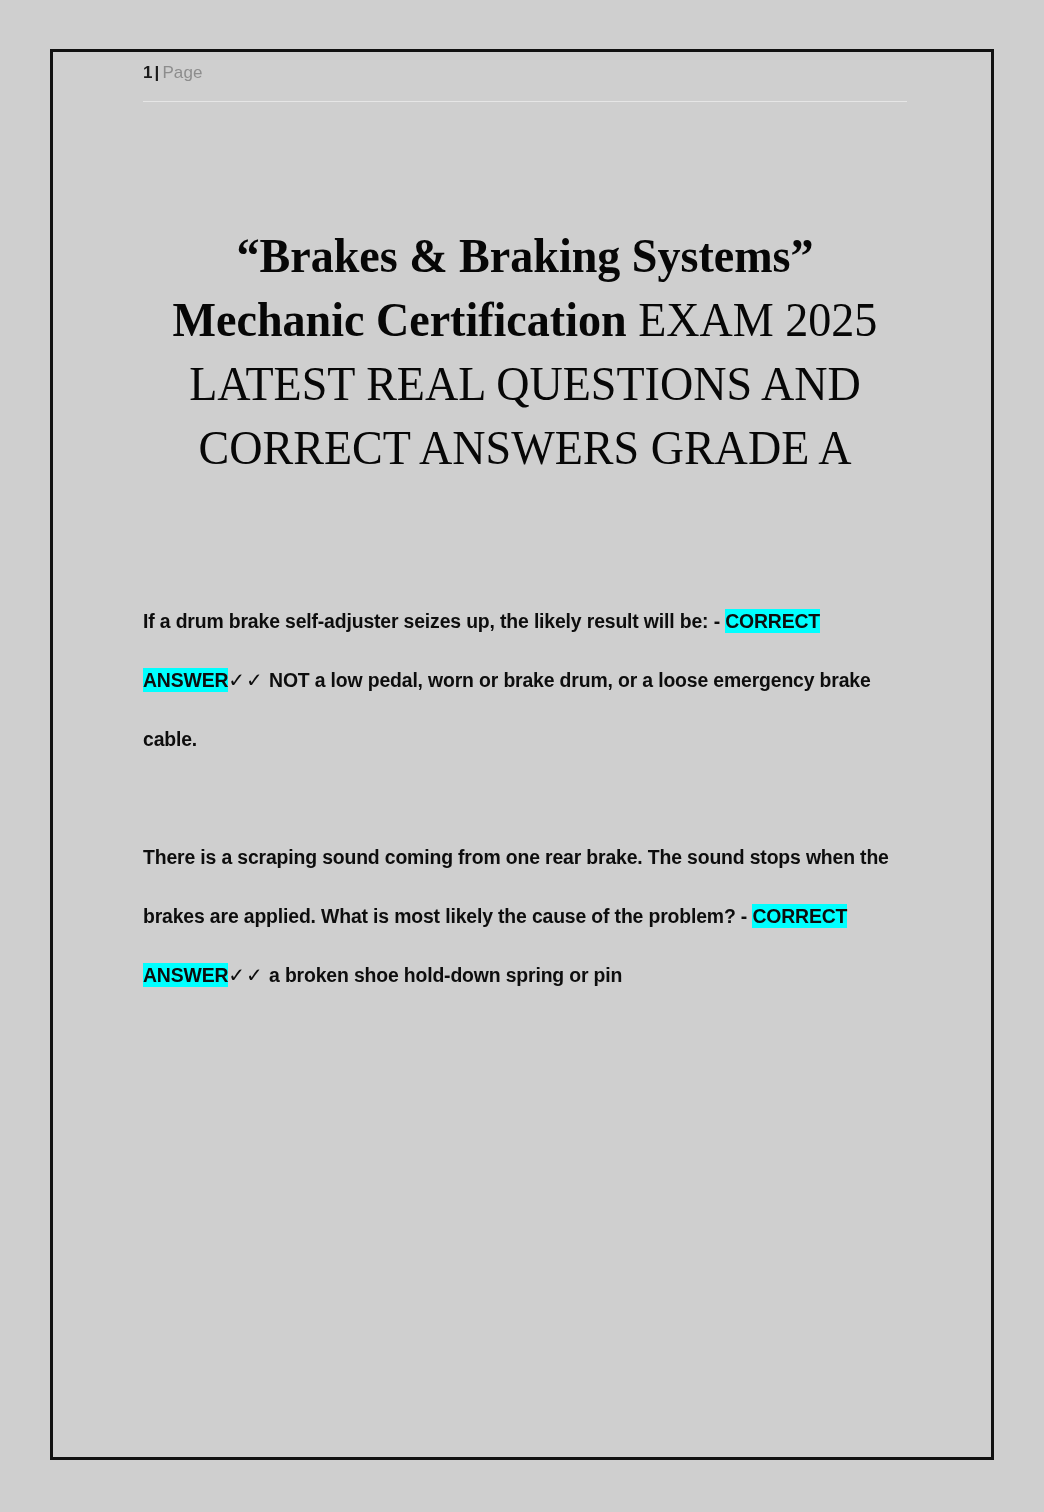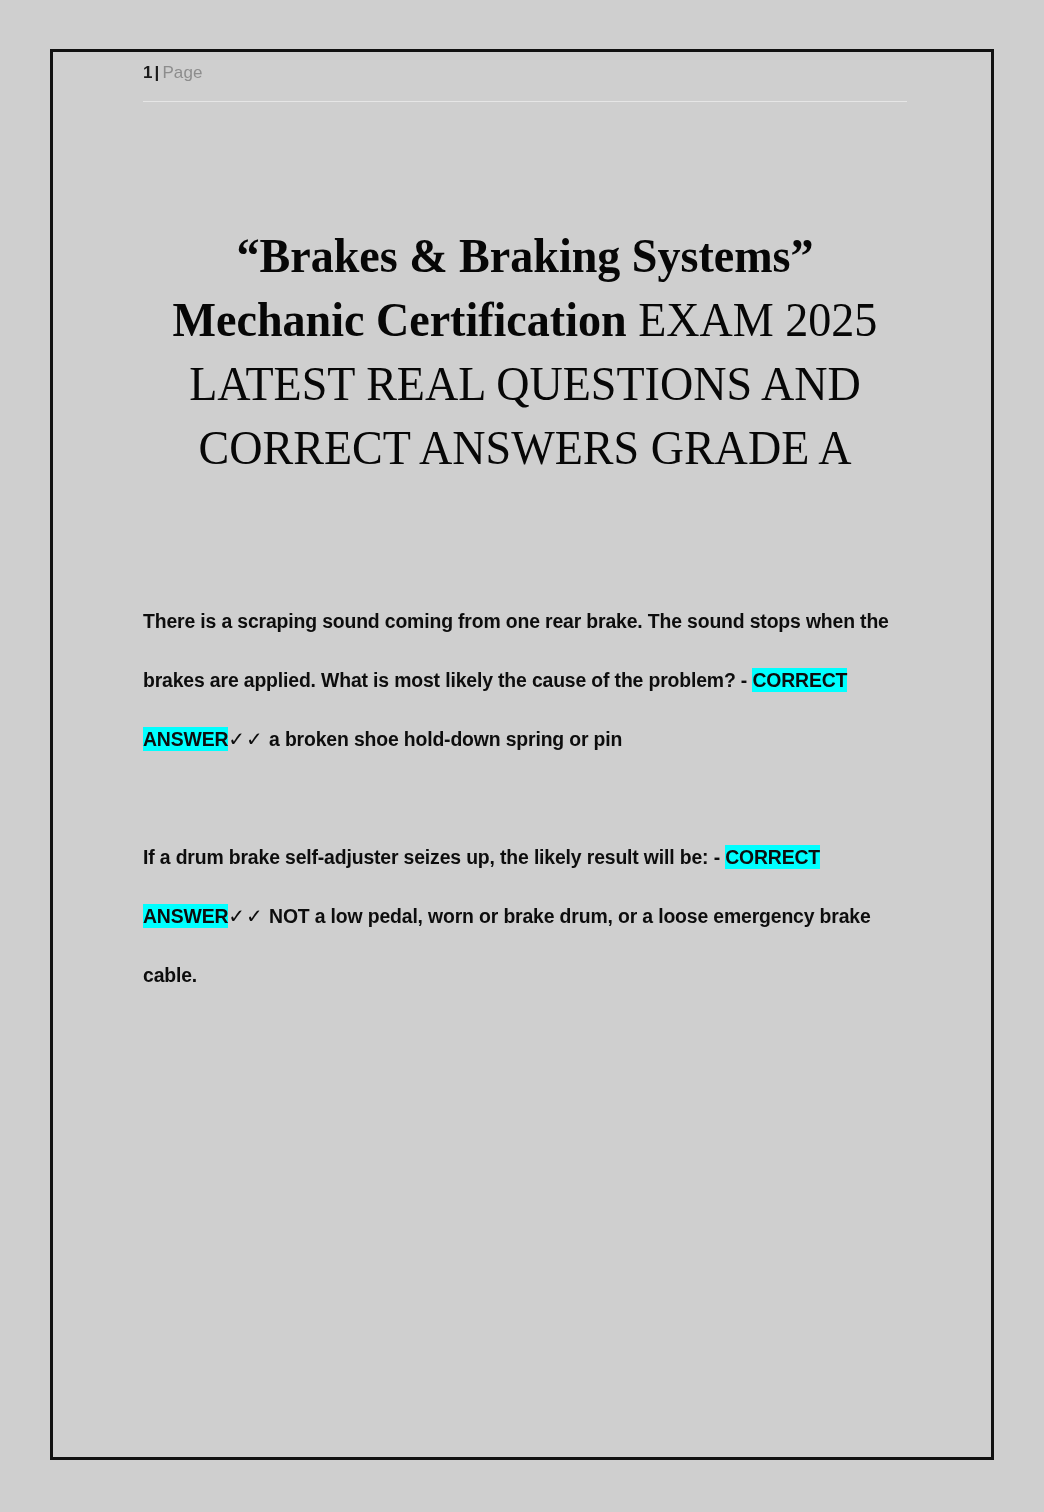--- a/index.html
+++ b/index.html
@@ -123,19 +123,19 @@
   <div id="page-header">
     <span class="pg-num">1</span><span class="pg-sep">|</span><span class="pg-word">Page</span>
   </div>
 
   <div id="header-rule"></div>
 
   <h1 id="doc-title"><span class="t-bold">“Brakes &amp; Braking Systems” Mechanic Certification</span><span class="t-reg"> EXAM 2025 LATEST REAL QUESTIONS AND CORRECT ANSWERS GRADE A</span></h1>
 
   <div id="qa-body">
 
+    <p class="qa-block"><span>If a drum brake self-adjuster seizes up, the likely result will be: - </span><span class="hl">CORRECT ANSWER</span><span class="ticks">✓✓</span><span> NOT a low pedal, worn or brake drum, or a loose emergency brake cable.</span></p>
+
     <p class="qa-block"><span>There is a scraping sound coming from one rear brake. The sound stops when the brakes are applied. What is most likely the cause of the problem? - </span><span class="hl">CORRECT ANSWER</span><span class="ticks">✓✓</span><span> a broken shoe hold-down spring or pin</span></p>
-
-    <p class="qa-block"><span>If a drum brake self-adjuster seizes up, the likely result will be: - </span><span class="hl">CORRECT ANSWER</span><span class="ticks">✓✓</span><span> NOT a low pedal, worn or brake drum, or a loose emergency brake cable.</span></p>
 
 
   </div>
 </div>
 
 </body></html>

